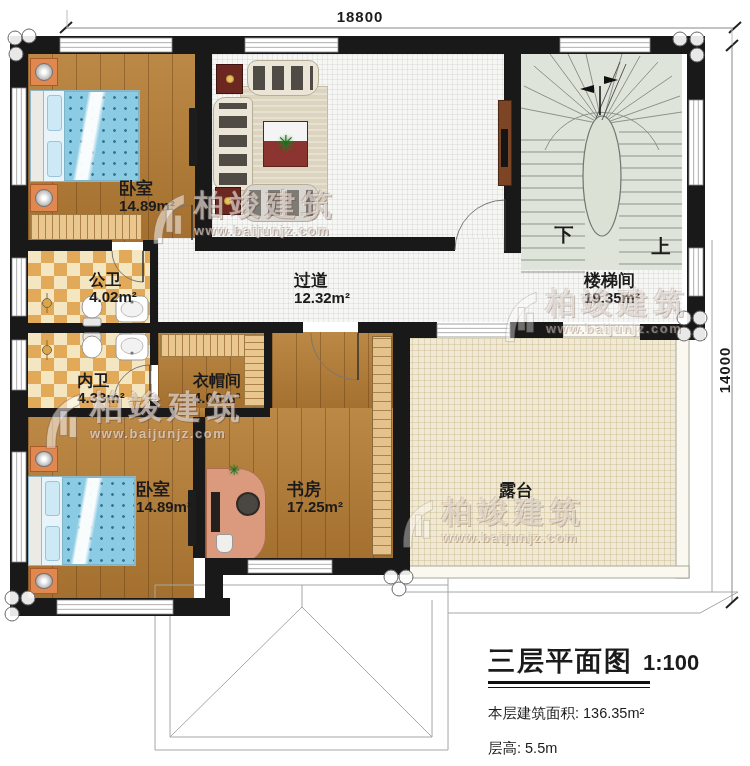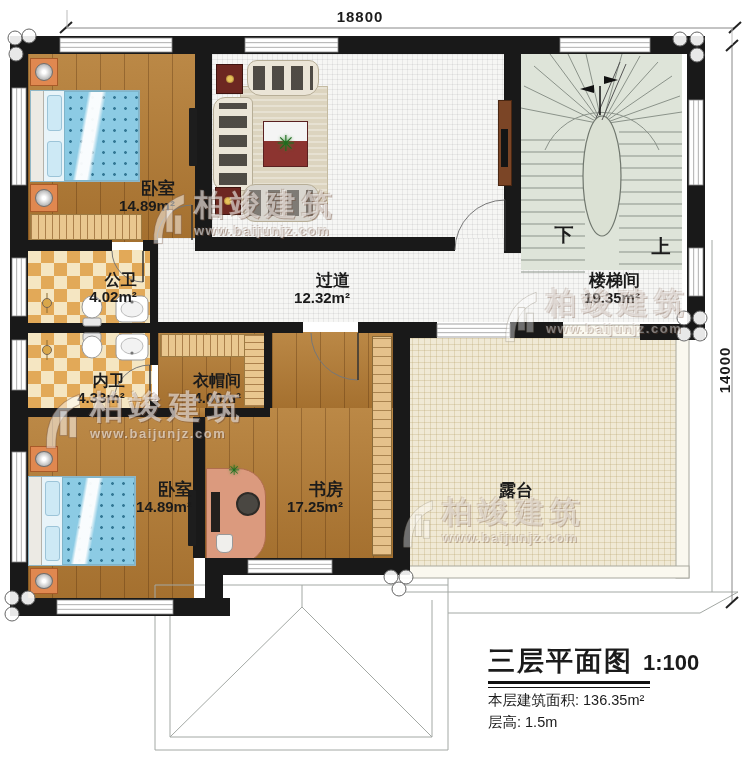--- a/index.html
+++ b/index.html
@@ -56,34 +56,34 @@
   .tvb{position:absolute;left:2px;top:28px;width:7px;height:38px;background:#151515;}
   .desk{background:#db9a7e;border:1px solid #b06d4e;}
   .monitor{background:#23201d;}
   .chair{border-radius:50%;background:#4a4742;border:2px solid #2e2b27;}
   .wbin{border-radius:3px 3px 7px 7px;background:#f0efec;border:1px solid #999;}
   .shelf{background-color:#e5c18b;border:1px solid #8a6a38;
     background-image:repeating-linear-gradient(0deg,rgba(110,70,20,.5) 0 1px,rgba(0,0,0,0) 1px 9px);}
   
   #overlay{position:absolute;left:0;top:0;z-index:3;}
   
-  .rlabel{position:absolute;z-index:4;transform:translate(-50%,0);text-align:right;line-height:1.12;white-space:nowrap;}
+  .rlabel{position:absolute;z-index:4;transform:translate(-50%,0);text-align:left;line-height:1.12;white-space:nowrap;}
   .rname{font-weight:bold;font-size:17px;}
   .rarea{font-weight:bold;font-size:15px;}
   .small .rname{font-size:16px;}
   .stairdir{position:absolute;z-index:4;font-weight:bold;font-size:19px;transform:translate(-50%,0);}
   .dim{position:absolute;z-index:4;font-weight:bold;font-size:15px;transform:translate(-50%,0);letter-spacing:1px;}
   .dim.rot{transform:translate(-50%,-50%) rotate(-90deg);}
   
   #titleblock{position:absolute;left:488px;top:643px;width:250px;z-index:4;}
   #titlerow{display:flex;align-items:baseline;gap:10px;}
   #maintitle{font-size:27px;font-weight:bold;letter-spacing:2px;}
   #scaletxt{font-size:22px;font-weight:bold;}
   #titleline{width:162px;height:3px;border-top:3px solid #111;border-bottom:1px solid #111;margin-top:2px;}
-  .tbline{font-size:14.5px;margin-top:3px;font-weight:500;}
+  .tbline{font-size:14.5px;margin-top:16px;font-weight:500;}
   
   .wm{position:absolute;z-index:5;display:flex;align-items:flex-start;gap:6px;pointer-events:none;
     color:rgba(255,255,255,.55);font-weight:bold;
     text-shadow:1px 1px 0 rgba(110,75,55,.45),-1px -1px 0 rgba(110,75,55,.25);}
   .wm .brand{font-size:30px;letter-spacing:6px;line-height:1;}
   .wm .url{font-size:13px;letter-spacing:1.5px;margin-top:3px;}
   .wm.big .brand{font-size:33px;}
   .wm.faint{opacity:.75;}
 </style>
 </head>
@@ -392,21 +392,21 @@
   <div class="dim" style="left:360px;top:8px">18800</div>
   <div class="dim rot" style="left:724px;top:370px">14000</div>
 
   <div id="titleblock">
     <div id="titlerow">
       <span id="maintitle">三层平面图</span>
       <span id="scaletxt">1:100</span>
     </div>
     <div id="titleline"></div>
     <div class="tbline">本层建筑面积: 136.35m²</div>
-    <div class="tbline">层高: 1.5m</div>
+    <div class="tbline">层高: 5.5m</div>
   </div>
 
   <div class="wm" style="left:150px;top:190px">
     <svg width="38" height="56" viewBox="0 0 40 58">
       <path d="M4,56 Q2,16 36,4 L36,14 Q12,24 13,56 Z" fill="rgba(255,255,255,.5)" stroke="rgba(110,75,55,.4)"></path>
       <rect x="17" y="20" width="7" height="24" fill="rgba(255,255,255,.5)" stroke="rgba(110,75,55,.4)"></rect>
       <rect x="26" y="26" width="7" height="20" fill="rgba(255,255,255,.5)" stroke="rgba(110,75,55,.4)"></rect>
     </svg>
     <div>
         <div class="brand">柏竣建筑</div>

